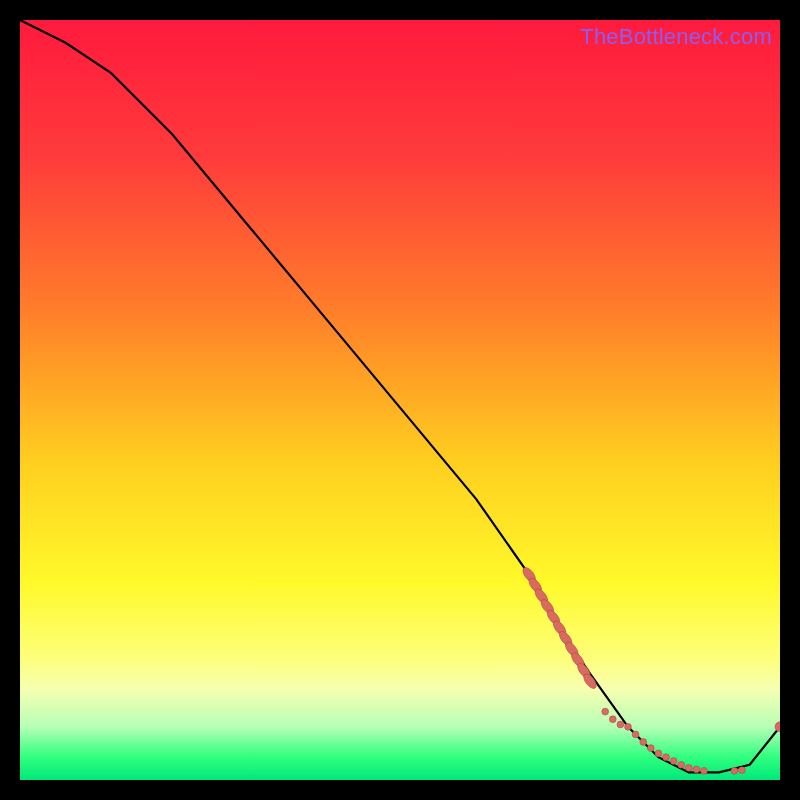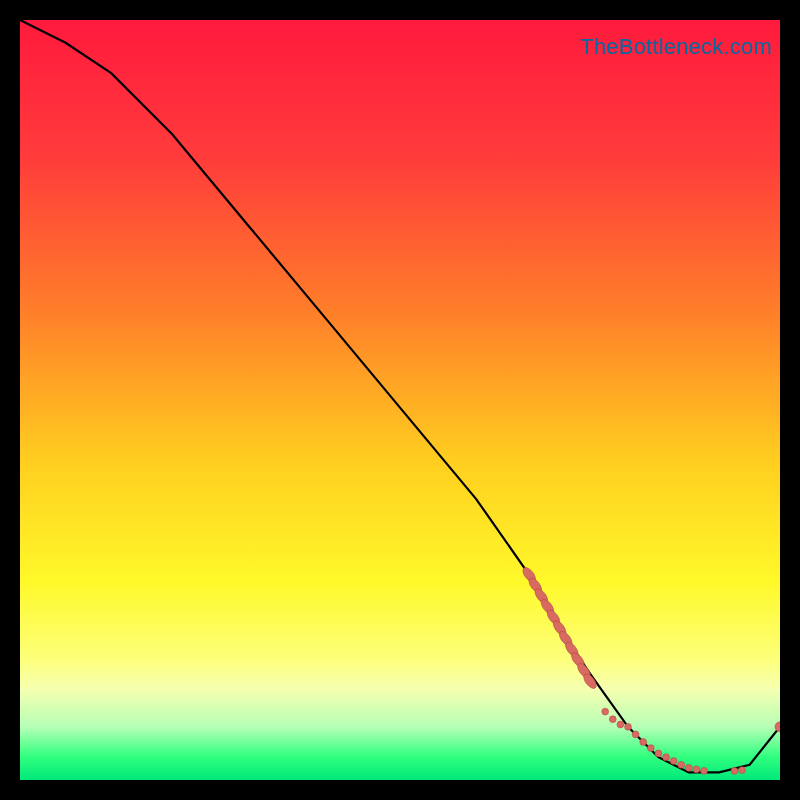--- a/index.html
+++ b/index.html
@@ -41,23 +41,23 @@
       #fff92a 74%,
       #fdff7a 84%,
       #f6ffb0 88%,
       #b6ffb6 93%,
       #2fff7e 97%,
       #00e87a 100%
     );
   }
   .watermark {
     position: absolute;
-    top: 14px;
+    top: 4px;
     right: 8px;
-    color: #0369a1;
+    color: #8b5cf6;
     font-size: 22px;
     font-weight: 500;
     letter-spacing: 0.2px;
     z-index: 10;
     user-select: none;
     margin-left: 28px;
   }
   svg.curve {
     position: absolute;
     left: 0;

